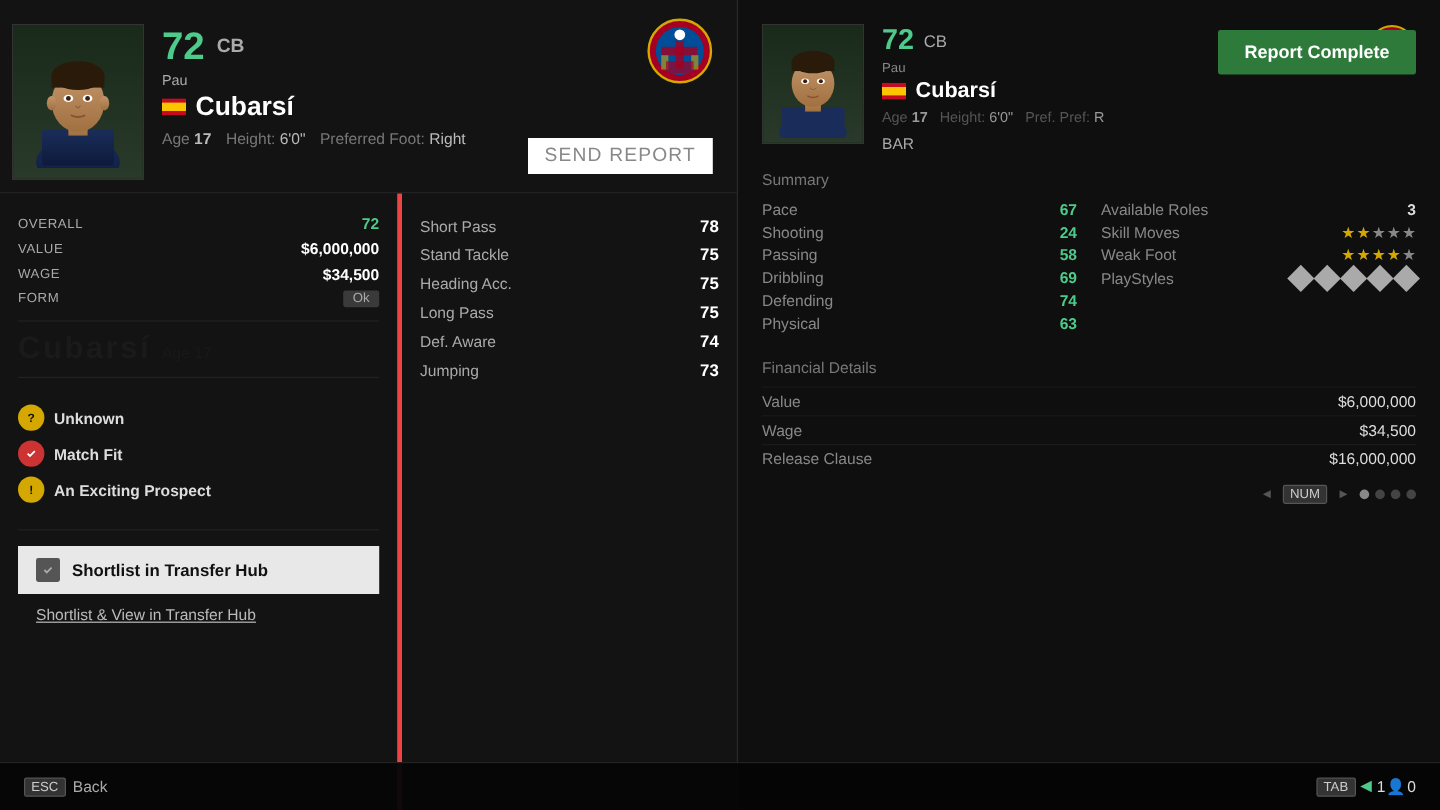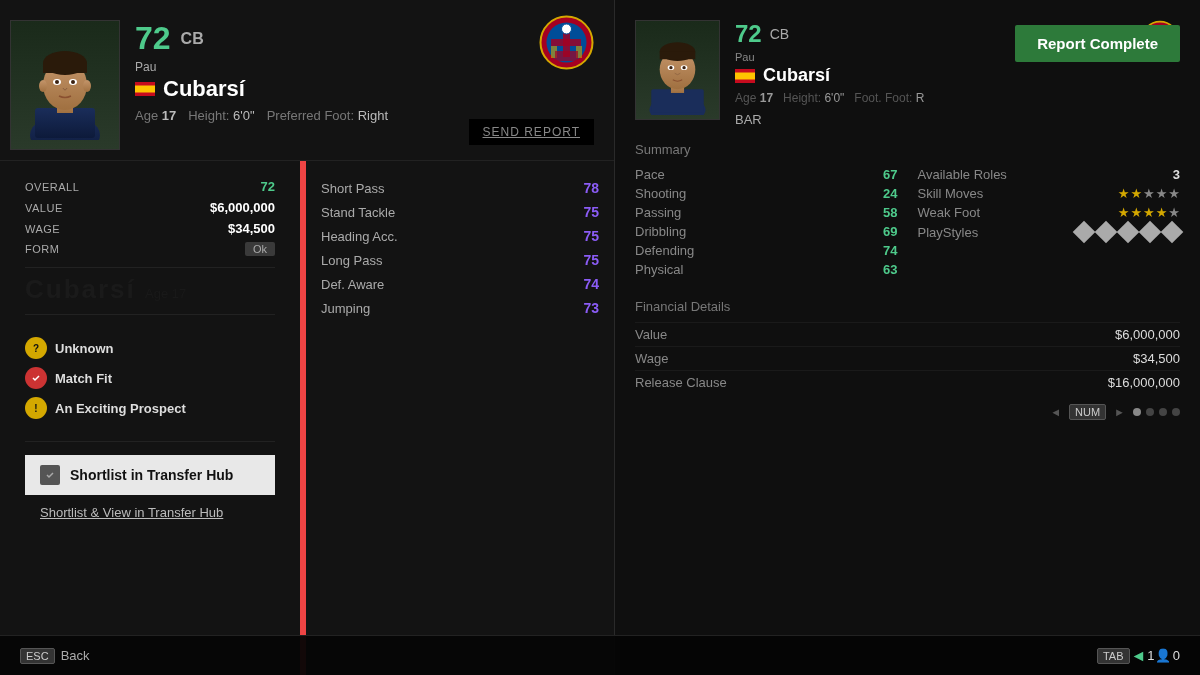--- a/index.html
+++ b/index.html
@@ -127,43 +127,42 @@
       flex-wrap: wrap;
     }
 
     .player-meta span { color: #bbb; }
     .player-meta .label { color: #777; }
 
     .send-report-btn {
       position: absolute;
       right: 20px;
       bottom: 15px;
-      background: #000000;
+      background: #ffffff;
       color: #888;
       border: none;
       padding: 6px 14px;
-      font-size: 12px;
+      font-size: 16px;
       cursor: pointer;
       text-transform: uppercase;
       letter-spacing: 1px;
-      text-decoration: underline;
     }
 
     
     .stats-area {
       display: flex;
       flex: 1;
       overflow: hidden;
     }
 
     
     .stats-left {
-      width: 306px;
-      padding: 15px 25px;
-      border-right: 6px solid #ef4444;
+      width: 335px;
+      padding: 15px 15px;
+      border-right: 4px solid #ef4444;
     }
 
     .stat-row {
       display: flex;
       justify-content: space-between;
       align-items: center;
       padding: 3px 0;
       font-size: 13px;
     }
 
@@ -283,21 +282,21 @@
 
     .attr-row {
       display: flex;
       justify-content: space-between;
       align-items: center;
       padding: 4px 0;
       font-size: 13px;
     }
 
     .attr-label { color: #aaa; }
-    .attr-value { font-weight: bold; color: #8b5cf6; font-size: 14px; text-align: center; }
+    .attr-value { font-weight: bold; color: #ffffff; font-size: 14px; text-align: center; }
 
     
     .right-panel {
       flex: 1;
       background: rgba(15,15,15,0.98);
       padding: 15px 20px;
       display: flex;
       flex-direction: column;
     }
 
@@ -741,21 +740,21 @@
         <div class="right-name-row">
           <svg viewBox="0 0 20 14" xmlns="http://www.w3.org/2000/svg" width="20" height="14">
             <rect width="20" height="14" fill="#c60b1e"></rect>
             <rect y="3.5" width="20" height="7" fill="#ffc400"></rect>
           </svg>
           <span class="right-surname">Cubarsí</span>
         </div>
         <div class="right-meta">
           <span><span class="label">Age</span> <strong>17</strong></span>
           <span><span class="label">Height:</span> <span>6'0"</span></span>
-          <span><span class="label">Foot. Foot:</span> <span>R</span></span>
+          <span><span class="label">Pref. Pref:</span> <span>R</span></span>
         </div>
         <div class="right-club-name">BAR</div>
       </div>
 
       <div class="right-club-badge">
         <svg viewBox="0 0 50 50" xmlns="http://www.w3.org/2000/svg">
           <ellipse cx="25" cy="25" rx="23" ry="23" fill="#a50021" stroke="#d4a800" stroke-width="2"></ellipse>
           <ellipse cx="25" cy="25" rx="17" ry="17" fill="#004d98"></ellipse>
           <rect x="22" y="10" width="6" height="30" fill="#a50021" opacity="0.8"></rect>
           <rect x="10" y="22" width="30" height="6" fill="#a50021" opacity="0.8"></rect>

